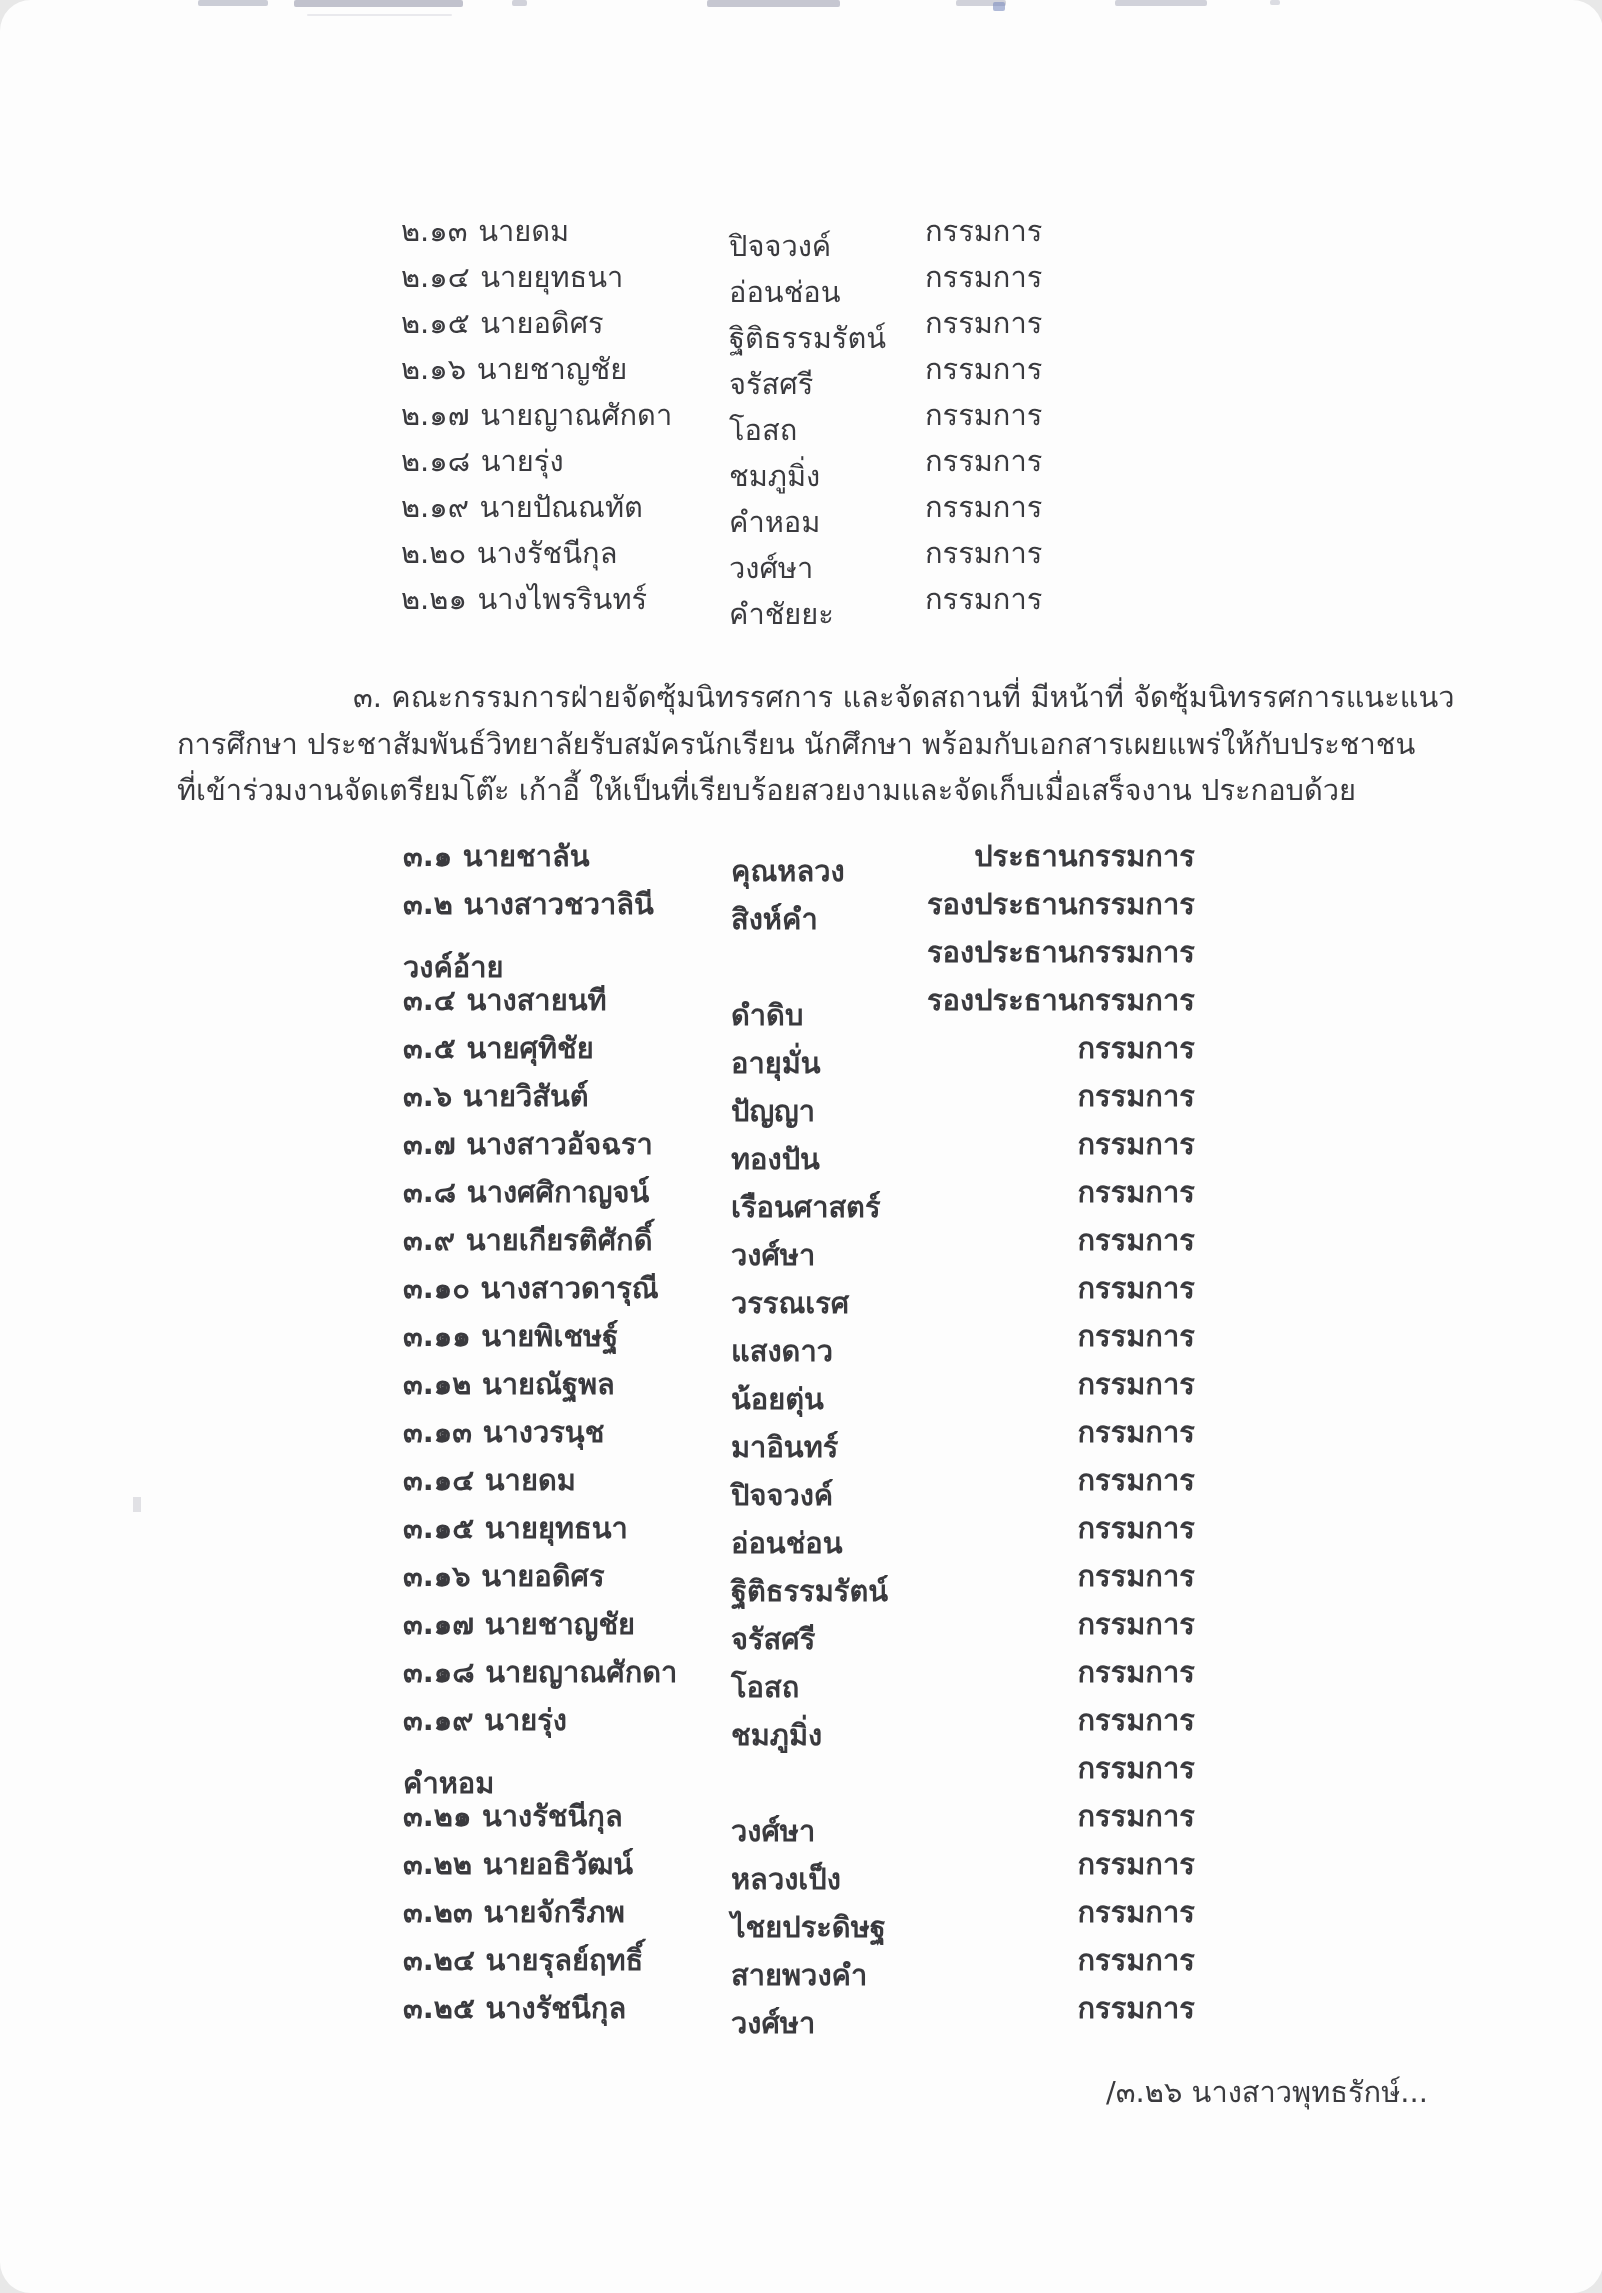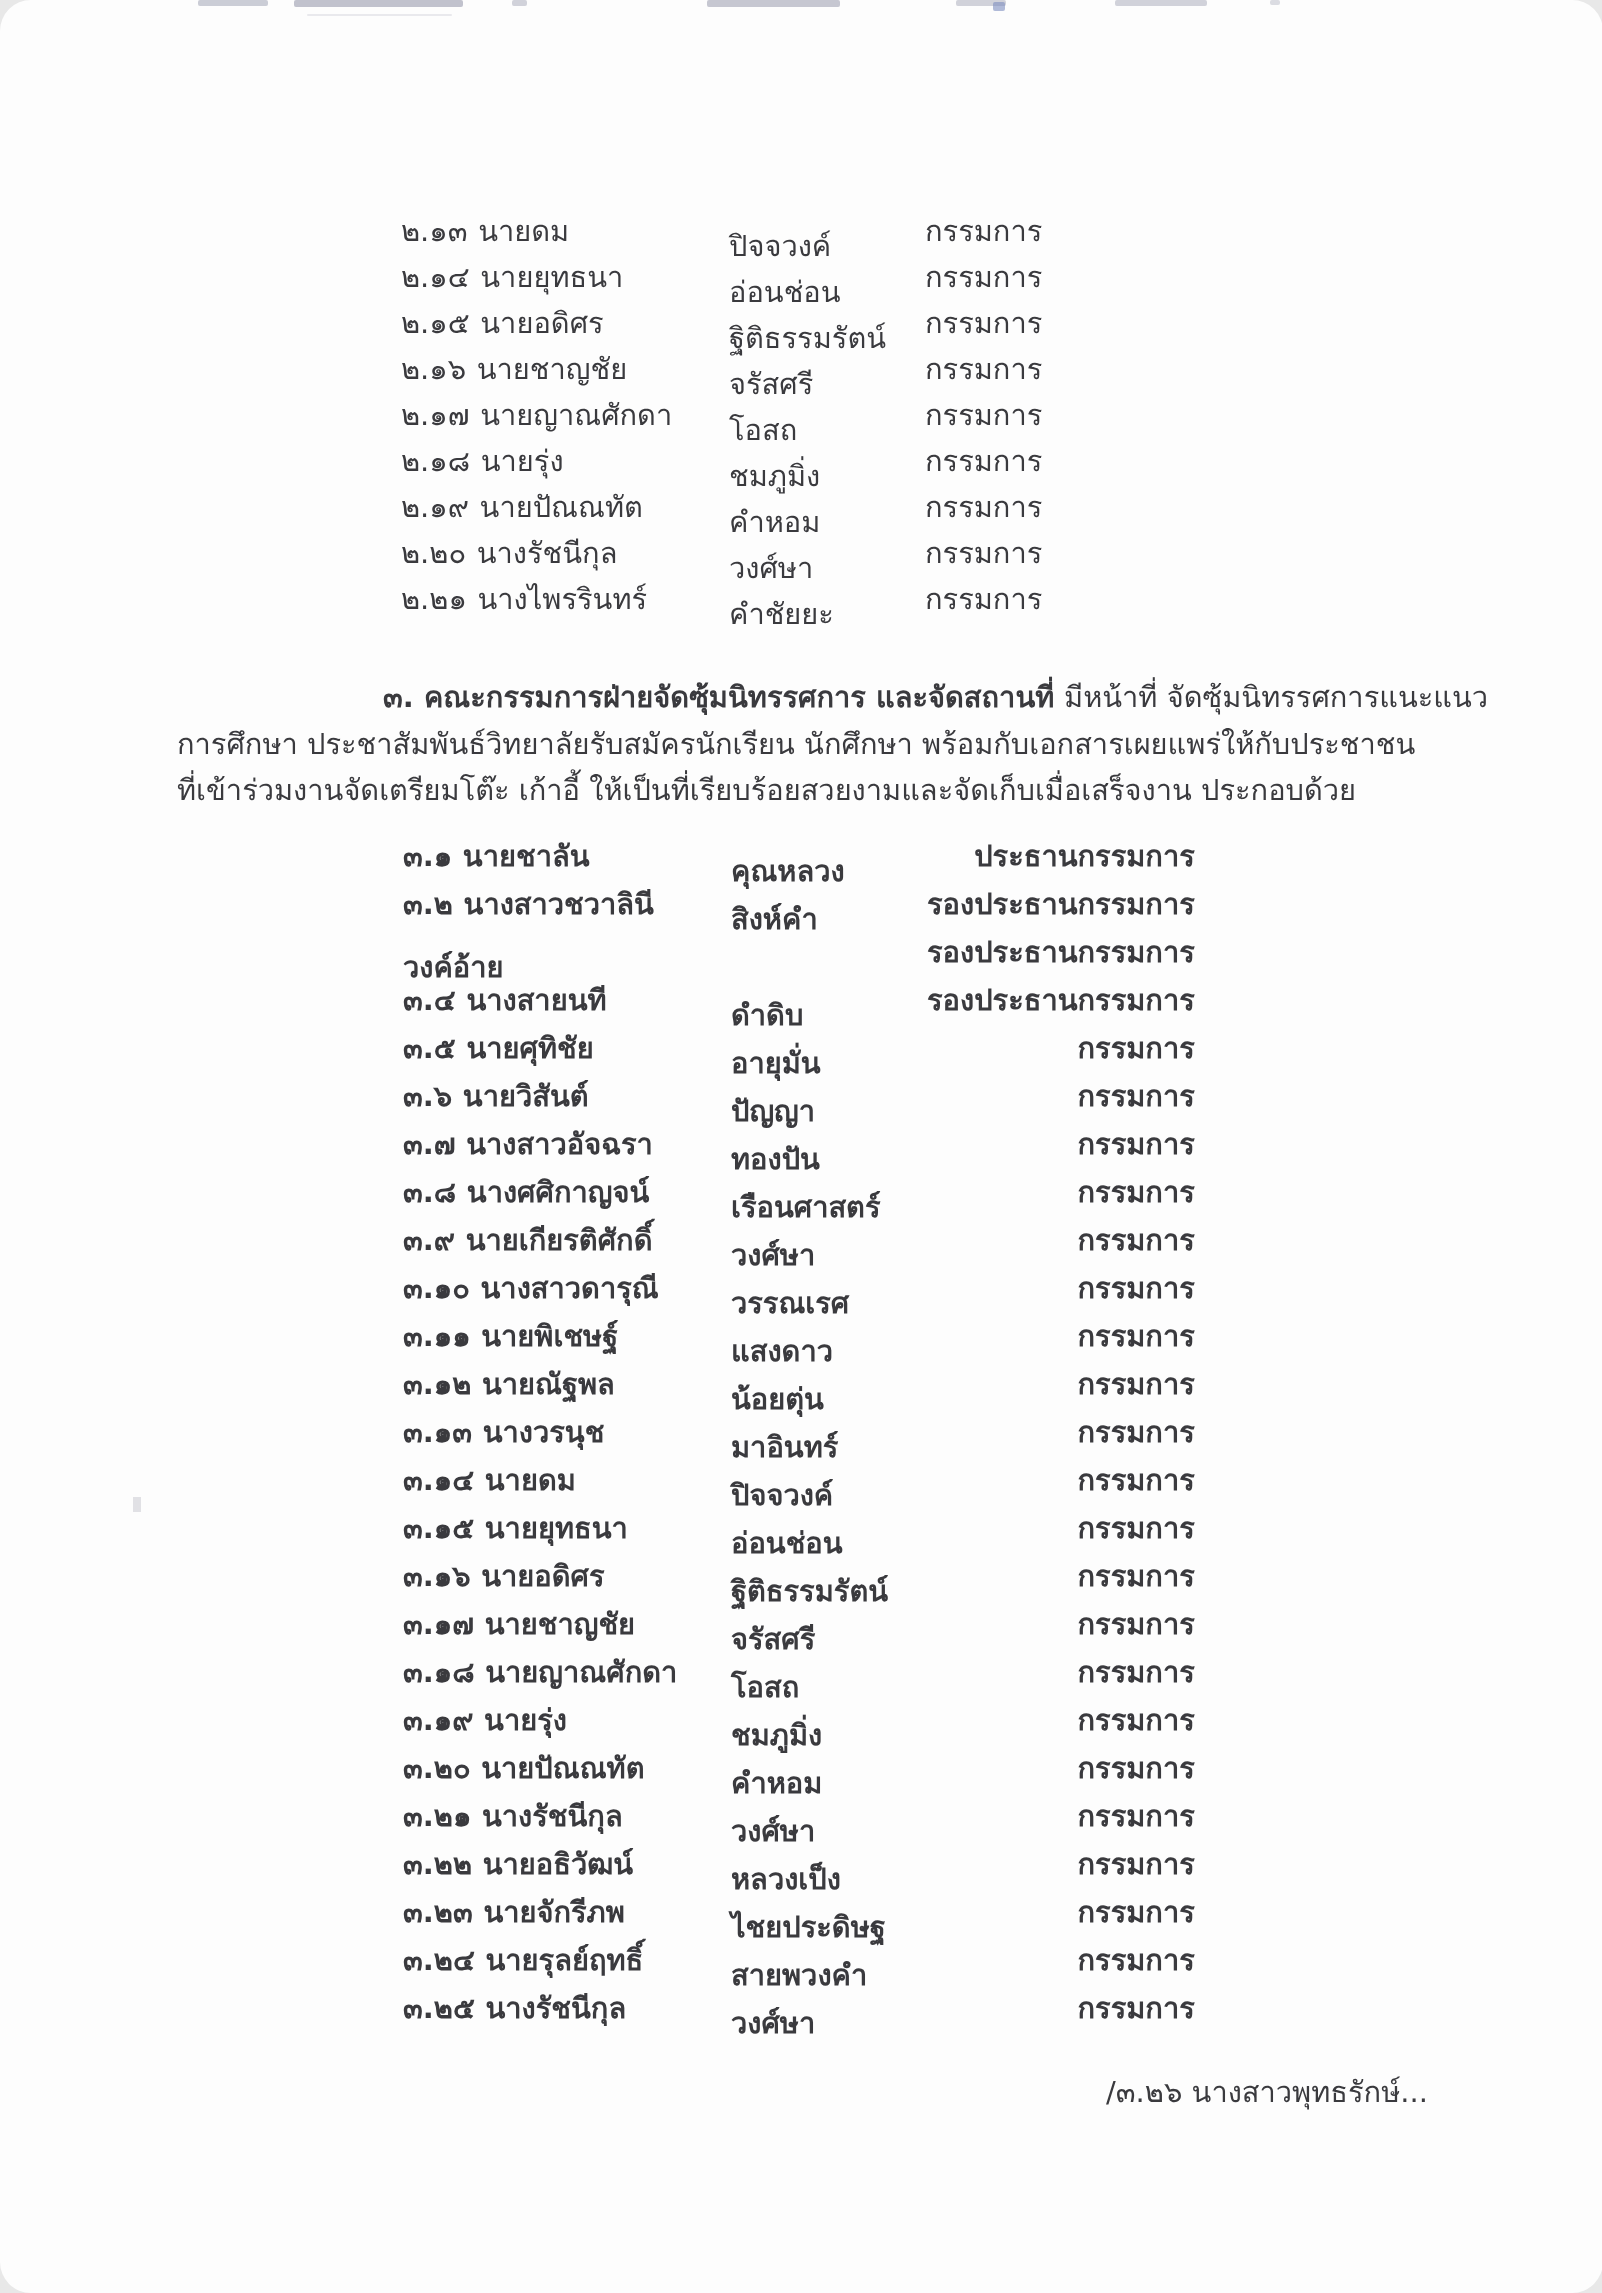--- a/index.html
+++ b/index.html
@@ -42,21 +42,21 @@
   .cell-surname { width: 196px; margin-top: 30px; }
   .cell-role { flex: 1; text-align: right; }
 
   
   .sec-heading {
     position: absolute;
     left: 353px;
     top: 674px;
     white-space: nowrap;
   }
-  .sec-heading .bold { font-weight: bold; margin-left: 30px; }
+  .sec-heading .bold { font-weight: normal; }
   .sec-heading .regular { margin-left: 9.7px; }
 
   .sec-paragraph {
     position: absolute;
     left: 177px;
     top: 721px;
     width: 1246px;
     line-height: 46px;
   }
   .sec-paragraph .para-line { white-space: nowrap; }
@@ -266,21 +266,20 @@
         <span class="cell-role">กรรมการ</span>
       </div>
 
       <div class="roster-row">
         <span class="cell-name"><span class="no">๓.๑๙</span><span>นายรุ่ง</span></span>
         <span class="cell-surname">ชมภูมิ่ง</span>
         <span class="cell-role">กรรมการ</span>
       </div>
 
       <div class="roster-row">
-        <span class="cell-name"><span class="no">๓.๒๐</span><span>นายปัณณทัต</span></span>
         <span class="cell-surname">คำหอม</span>
         <span class="cell-role">กรรมการ</span>
       </div>
 
       <div class="roster-row">
         <span class="cell-name"><span class="no">๓.๒๑</span><span>นางรัชนีกุล</span></span>
         <span class="cell-surname">วงศ์ษา</span>
         <span class="cell-role">กรรมการ</span>
       </div>
 

